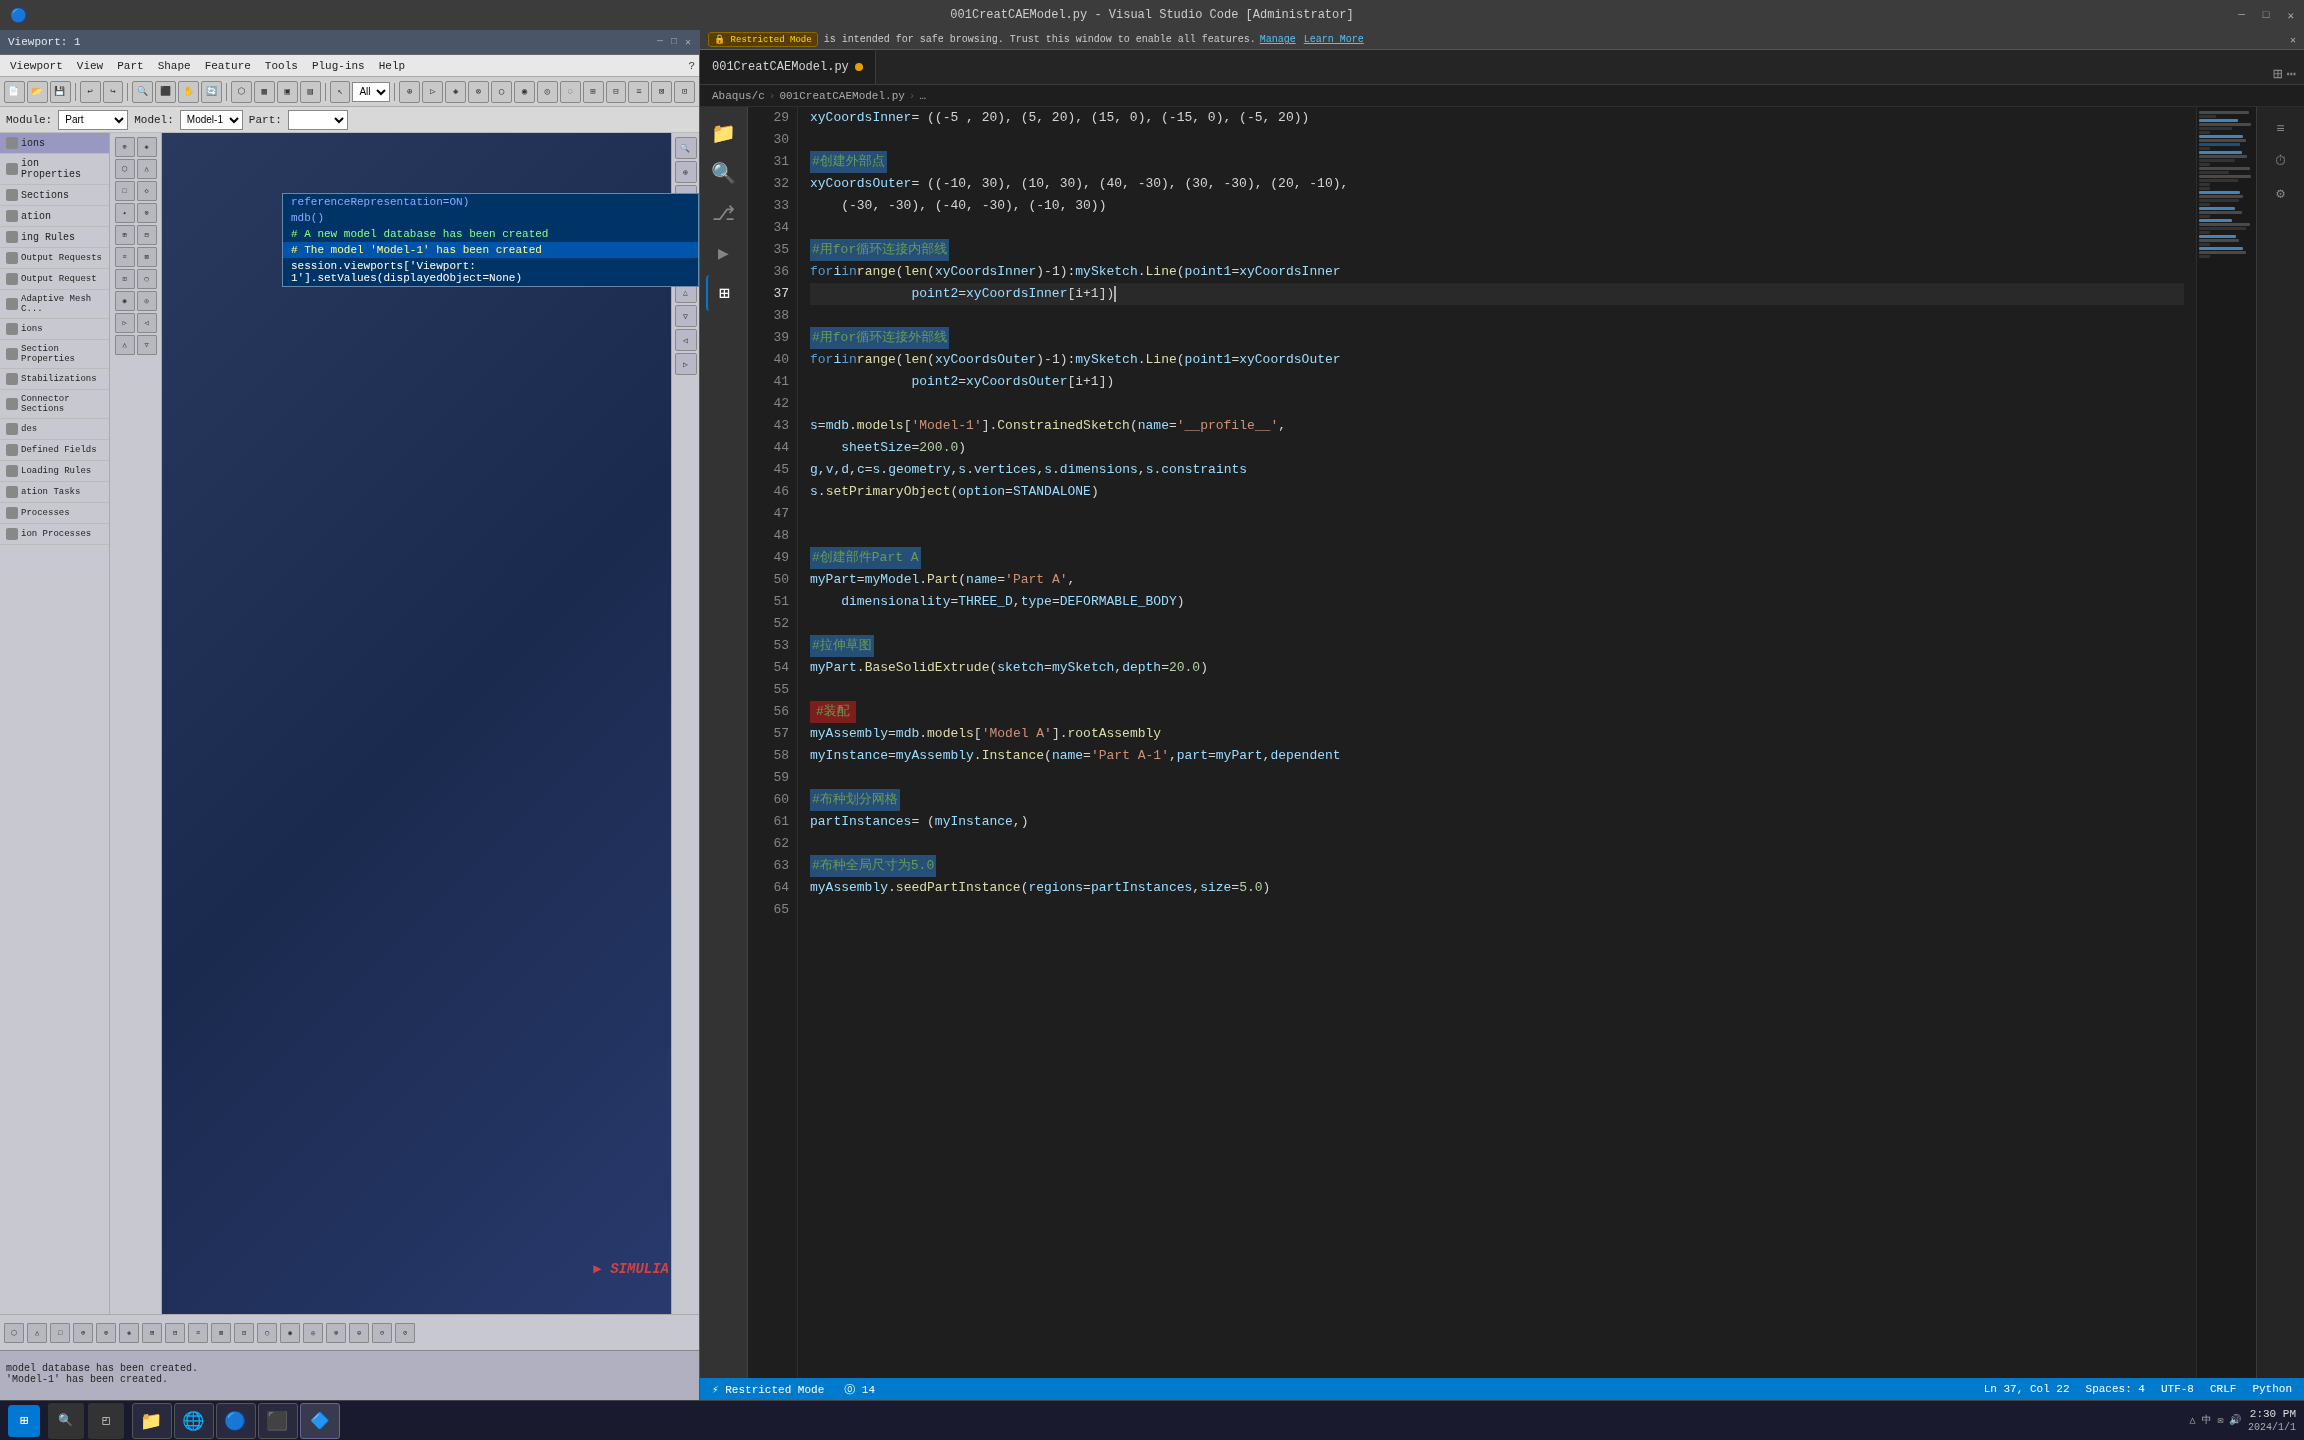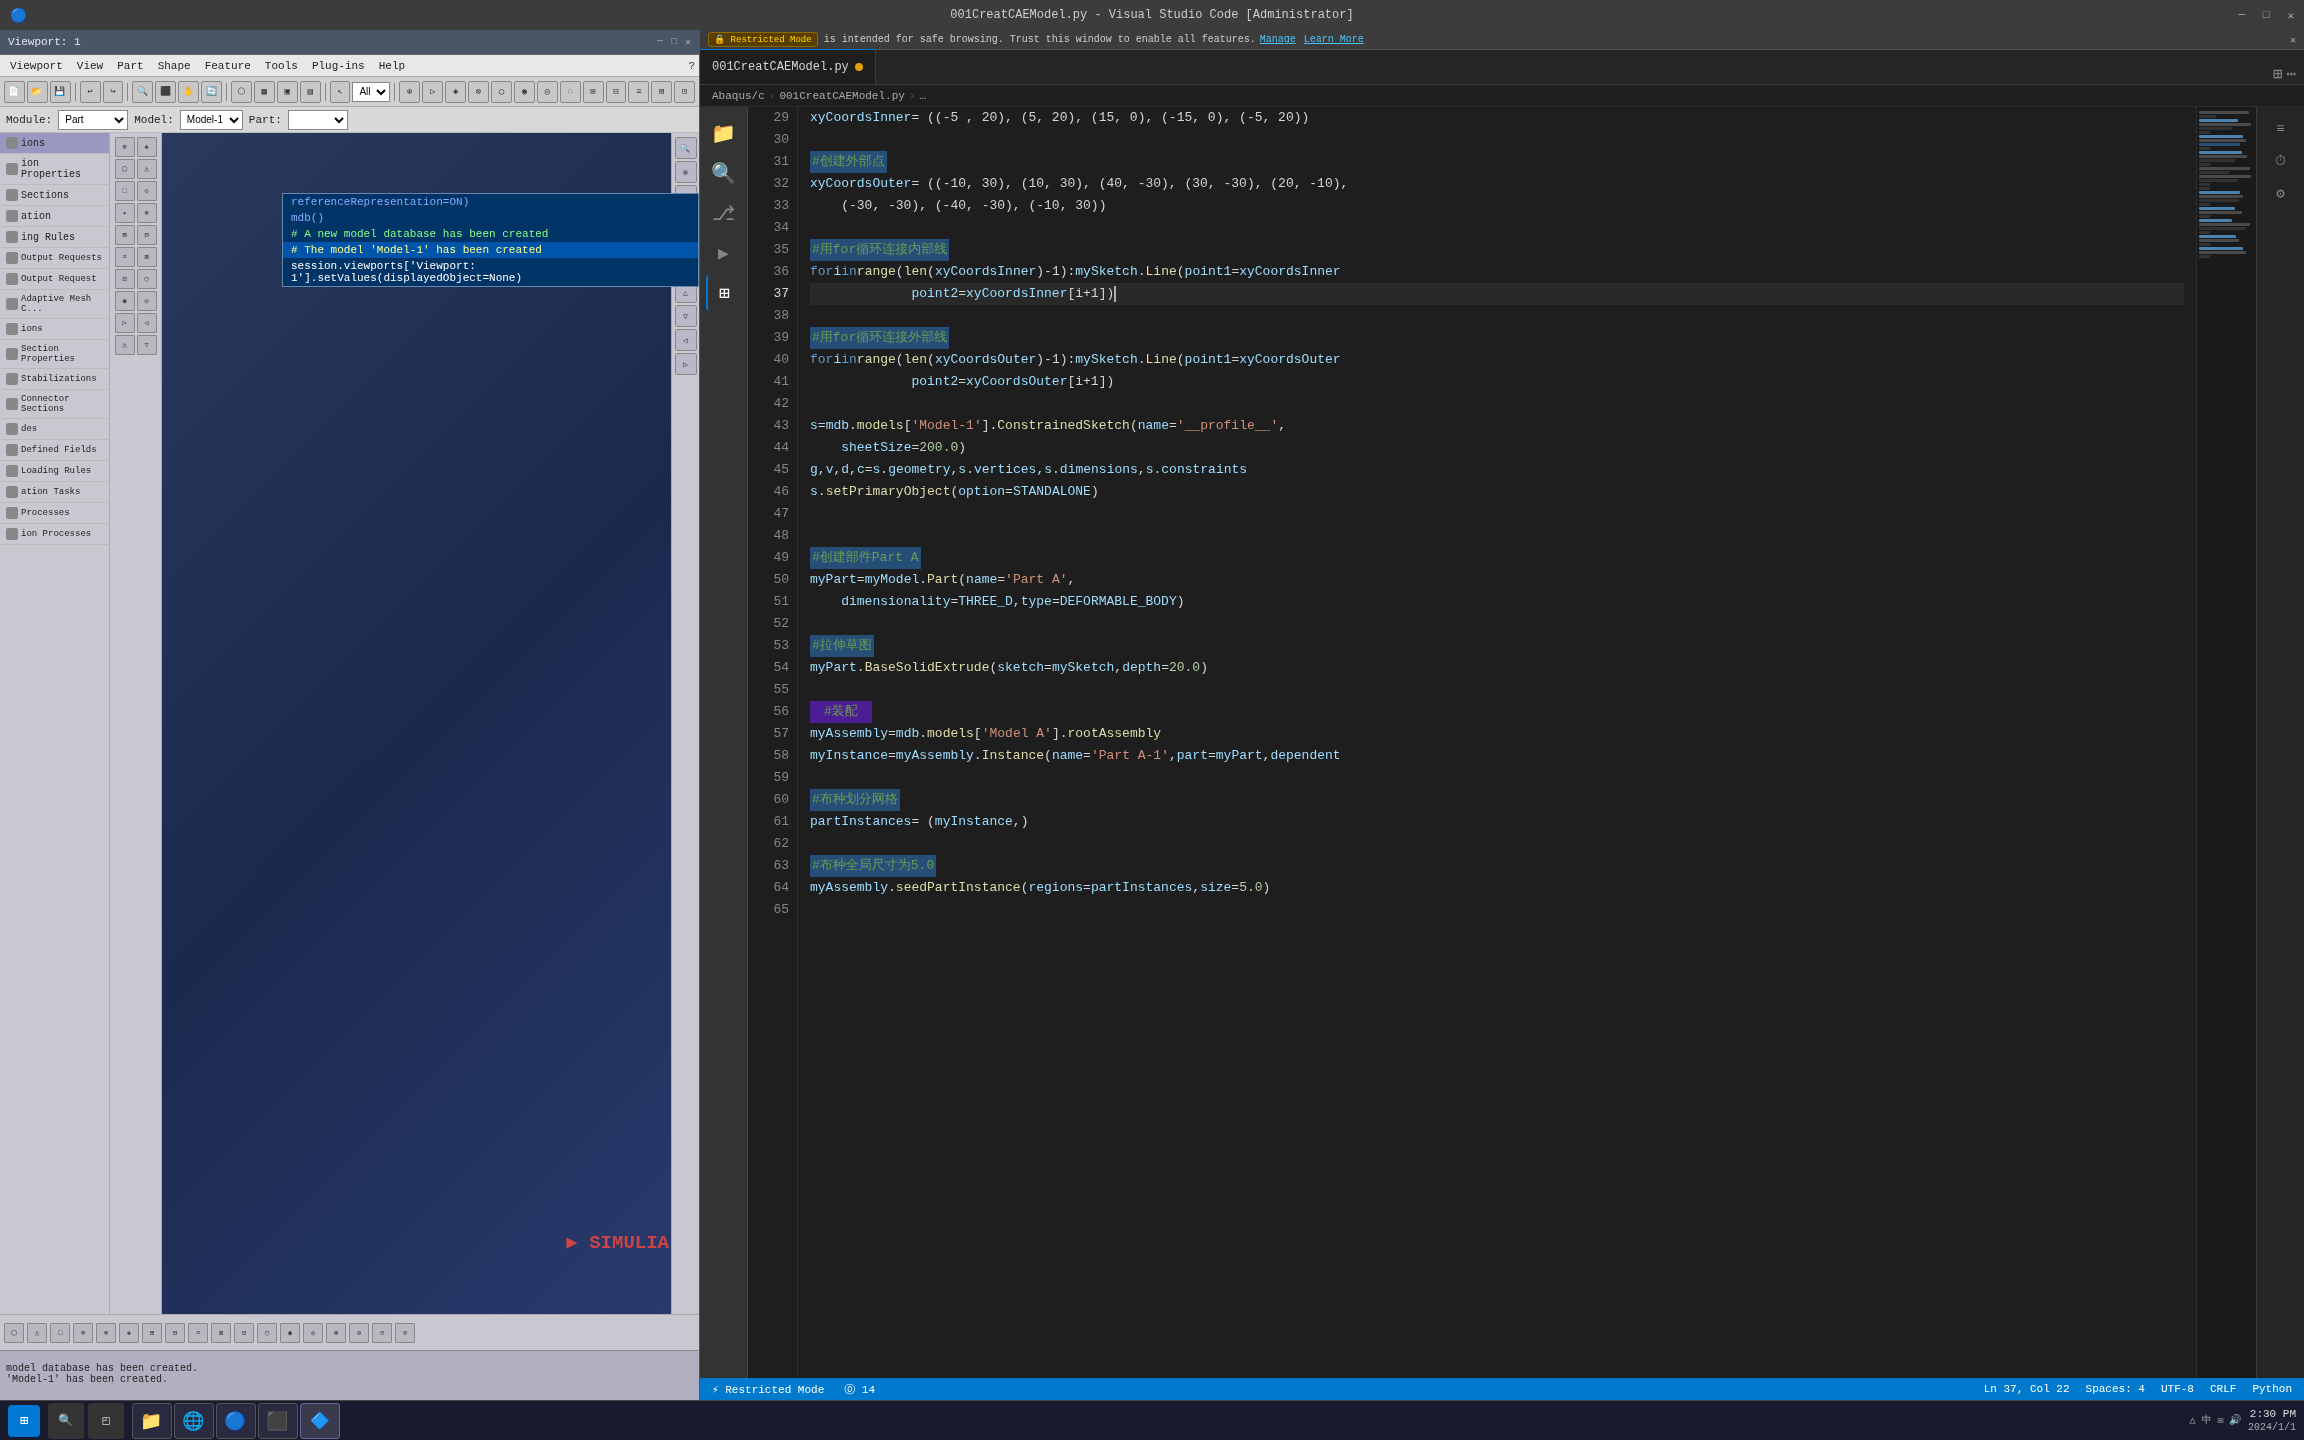--- a/index.html
+++ b/index.html
@@ -257,25 +257,26 @@
       padding: 12px 6px;
       font-size: 10px;
       color: #111;
       border-top: 1px solid #888;
       overflow: hidden;
     }
 
     
     .simulia-logo {
       position: absolute;
-      bottom: 60px;
+      bottom: 37px;
       right: 30px;
-      font-size: 19px;
+      font-size: 14px;
       color: #cc4444;
       font-weight: bold;
+      font-style: italic;
     }
 
     
     .vscode-side {
       flex: 1;
       display: flex;
       flex-direction: column;
       background: #1e1e1e;
       overflow: hidden;
     }
@@ -1105,21 +1106,21 @@
               <span class="op">, </span>
               <span class="param">depth</span>
               <span class="op">=</span>
               <span class="num">20.0</span>
               <span class="op">)</span>
             </div>
 
             <div class="code-line">&nbsp;</div>
 
             <div class="code-line">
-              <span style="background:#4c1d95; color:#6a9955; padding:0 14px;">#装配</span>
+              <span style="background:#7f1d1d; color:#6a9955; padding:0 6px;">#装配</span>
             </div>
 
             <div class="code-line">
               <span class="var">myAssembly</span>
               <span class="op"> = </span>
               <span class="var">mdb</span>
               <span class="op">.</span>
               <span class="fn">models</span>
               <span class="op">[</span>
               <span class="str">'Model A'</span>

